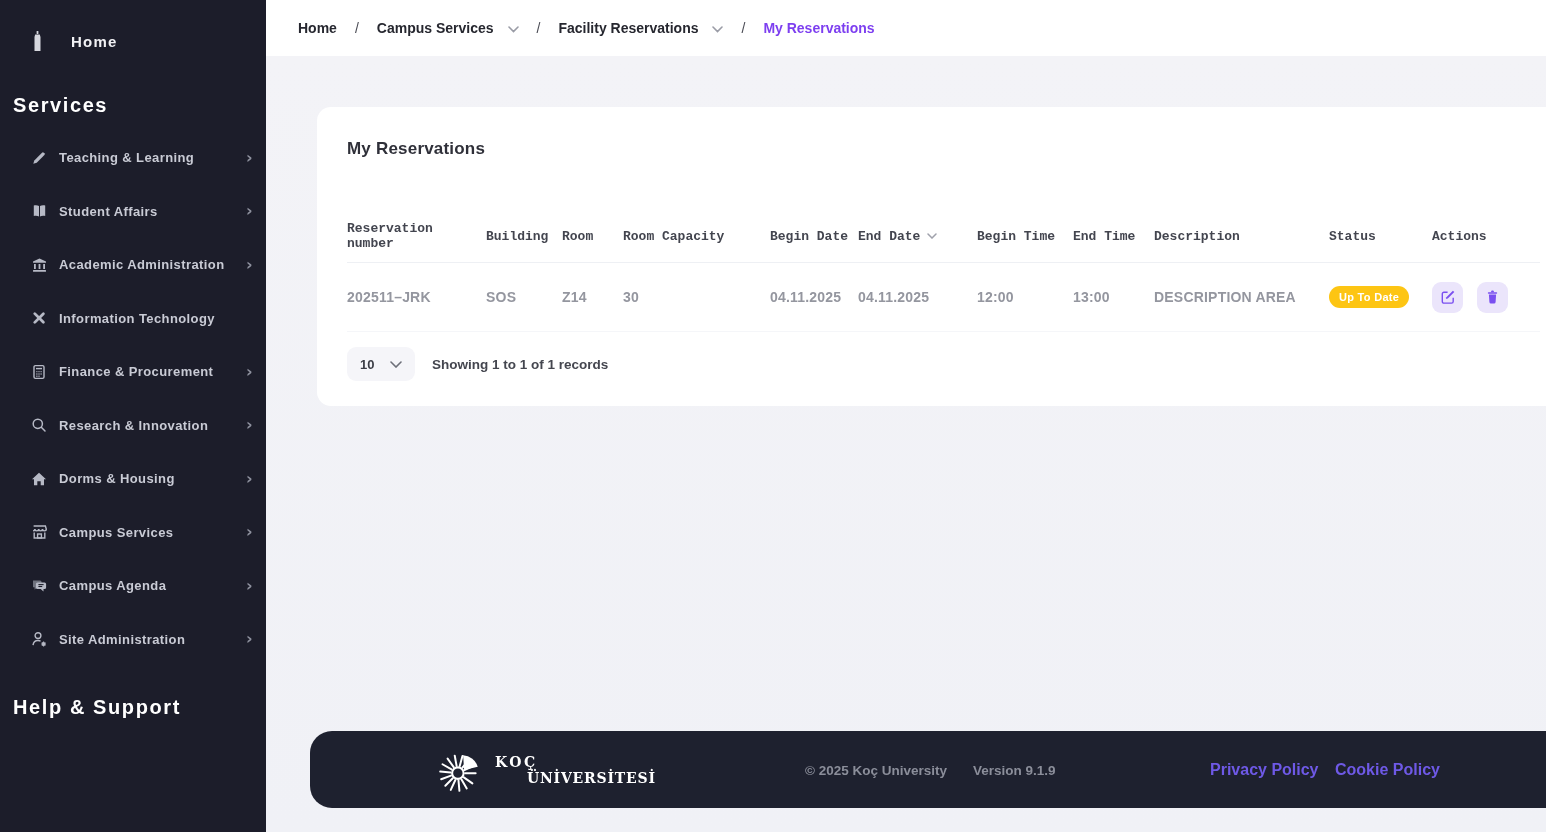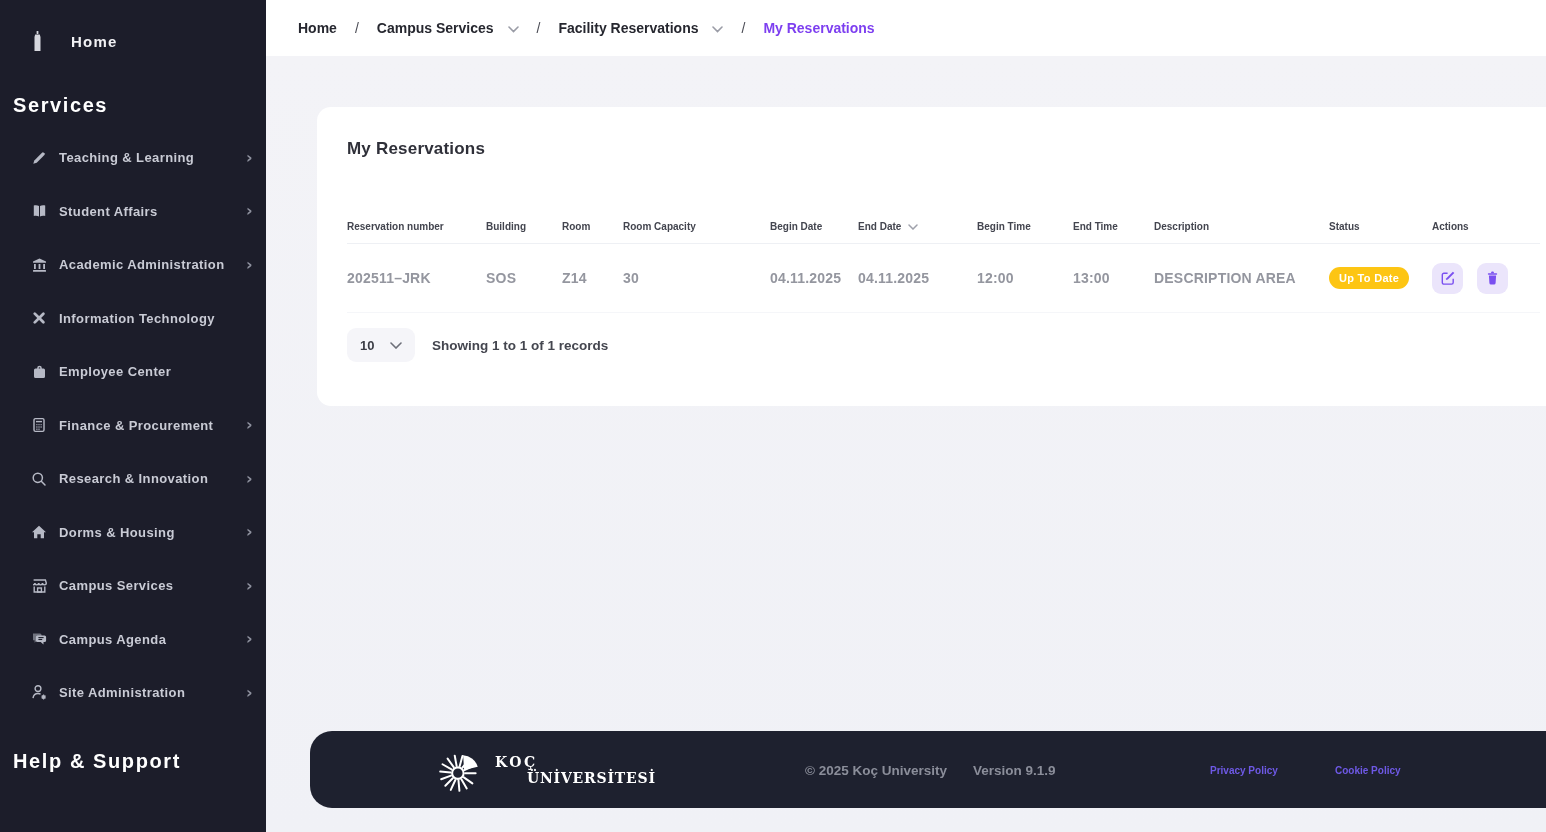--- a/index.html
+++ b/index.html
@@ -48,21 +48,21 @@
   .bc-chev { color:#9a9ca6; display:flex; margin:2px 0 0 -4px; cursor:pointer; }
   .bc-current { color:#7d3ff0; font-size:14px; font-weight:bold; cursor:pointer; }
   .content { position:absolute; top:56px; left:0; right:0; bottom:0; background:linear-gradient(#f3f3f7,#f0f1f6); overflow:hidden; }
   
   .card {
     position:absolute; left:51px; top:51px; right:-24px; height:299px;
     background:#ffffff; border-radius:14px; padding:32px 30px;
   }
   .card-title { font-size:17px; font-weight:bold; color:#2f3039; letter-spacing:.2px; }
   .thead { display:flex; align-items:center; margin-top:62px; padding-bottom:11px; border-bottom:1px solid #eef0f4; }
-  .th { font-size:10px; font-weight:bold; color:#43454f; display:flex; align-items:center; }
+  .th { font-size:13px; font-weight:bold; color:#43454f; display:flex; align-items:center;font-family:Liberation Mono, monospace; }
   .trow { display:flex; align-items:center; height:69px; border-bottom:1px solid #f5f6f9; }
   .td { font-size:14px; color:#94969f; font-weight:600; letter-spacing:.2px; }
   .c0{width:139px}.c1{width:76px}.c2{width:61px}.c3{width:147px}.c4{width:88px}
   .c5{width:119px}.c6{width:96px}.c7{width:81px}.c8{width:175px}.c9{width:103px}.c10{flex:1}
   .sort-icon { color:#9fa1ab; margin-left:7px; display:flex; cursor:pointer; }
   .badge {
     display:inline-block; background:#fdc513; color:#ffffff; font-size:11px;
     font-weight:bold; padding:5px 10px; border-radius:11px; letter-spacing:.3px;
   }
   .actions-cell { display:flex; gap:14px; }
@@ -84,21 +84,21 @@
     position:absolute; left:44px; top:675px; right:-24px; height:77px;
     background:#1e212f; border-radius:22px;
   }
   .f-abs { position:absolute; top:50%; transform:translateY(-50%); }
   .logo-wrap { left:128px; display:flex; align-items:center; gap:11px; }
   .logo-text { color:#ffffff; font-family:"DejaVu Serif", serif; }
   .logo-text .l1 { font-size:14px; font-weight:bold; letter-spacing:2.5px; }
   .logo-text .l2 { font-size:14px; font-weight:bold; letter-spacing:.8px;margin-left:32px; }
   .f-copy { left:495px; color:#8b8e9a; font-size:13.5px; font-weight:700; }
   .f-ver  { left:663px; color:#8b8e9a; font-size:13.5px; font-weight:600; }
-  .f-link { color:#6e59e6; font-size:10px; font-weight:bold; cursor:pointer; }
+  .f-link { color:#6e59e6; font-size:16px; font-weight:bold; cursor:pointer; }
   .f-priv { left:900px; } .f-cook { left:1025px; }
   svg { display:block; }
 </style>
 </head>
 <body>
 
 <aside class="sidebar">
   <div class="home-item">
     <span class="hicon">
       <svg width="15" height="22" viewBox="0 0 15 22" fill="currentColor">
@@ -144,29 +144,20 @@
       <span class="chev">›</span>
     </div>
     <div class="nav-item">
       <span class="nicon">
           <svg width="16" height="16" viewBox="0 0 16 16" fill="currentColor">
             <rect x="6.7" y="0.5" width="2.8" height="15" rx="1.4" transform="rotate(45 8 8)"></rect>
             <rect x="6.7" y="0.5" width="2.8" height="15" rx="1.4" transform="rotate(-45 8 8)"></rect>
           </svg>
         </span>
       <span>Information Technology</span>
-      <span class="chev"></span>
-    </div>
-    <div class="nav-item">
-      <span class="nicon">
-          <svg width="17" height="16" viewBox="0 0 17 16" fill="currentColor">
-            <path d="M6.2 4.5V4a2.3 2.3 0 0 1 4.6 0v.5h1.7A1.5 1.5 0 0 1 14 6v6.5a1.5 1.5 0 0 1-1.5 1.5h-8A1.5 1.5 0 0 1 3 12.5V6a1.5 1.5 0 0 1 1.5-1.5zm1.5 0h1.6V4a.8.8 0 0 0-1.6 0z"></path>
-          </svg>
-        </span>
-      <span>Employee Center</span>
       <span class="chev"></span>
     </div>
     <div class="nav-item">
       <span class="nicon">
           <svg width="16" height="16" viewBox="0 0 16 16" fill="none" stroke="currentColor" stroke-width="1.4">
             <rect x="3" y="1.6" width="10" height="12.8" rx="1.4"></rect>
             <line x1="5" y1="4.6" x2="11" y2="4.6"></line>
             <line x1="5.4" y1="7.6" x2="6.4" y2="7.6"></line>
             <line x1="7.5" y1="7.6" x2="8.5" y2="7.6"></line>
             <line x1="9.6" y1="7.6" x2="10.6" y2="7.6"></line>

